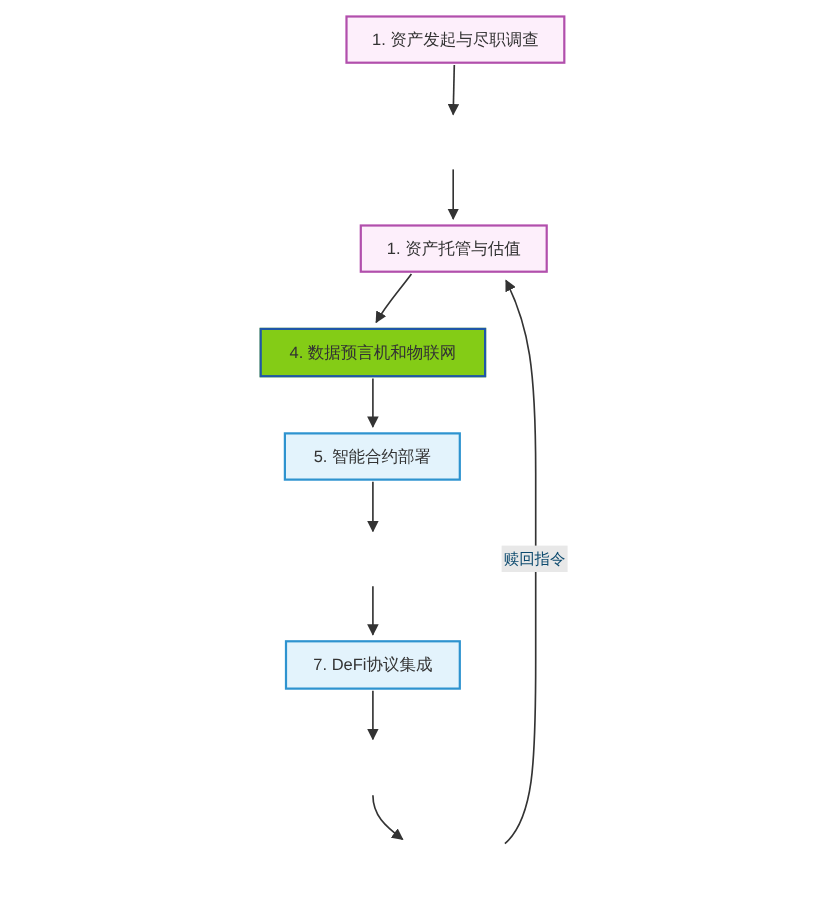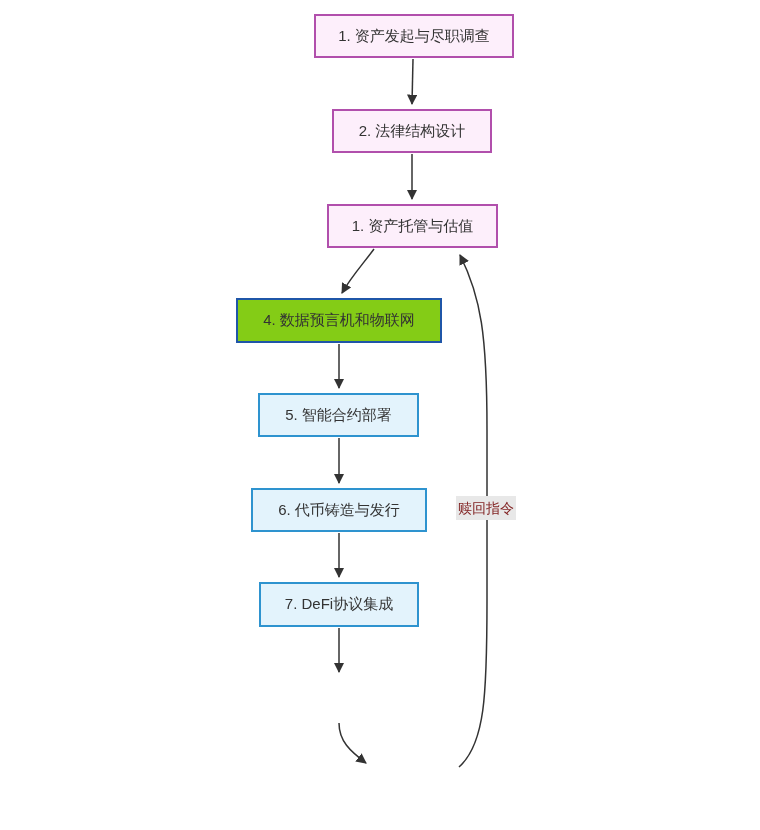--- a/index.html
+++ b/index.html
@@ -44,21 +44,21 @@
     background: #84cc16;
     border: 2px solid #1f56a8;
   }
   .node.blue {
     background: #e3f3fc;
     border: 2px solid #2e93cf;
   }
   .edge-label {
     position: absolute;
     background: #e8e8e8;
-    color: #7f1d1d;
+    color: #0c4a6e;
     font-size: 14px;
     padding: 3px 2px;
     line-height: 1.3;
     white-space: nowrap;
   }
 </style>
 </head>
 <body>
 
 <div class="canvas">
@@ -75,29 +75,27 @@
     <path class="edge-path" d="M 339,344 L 339,388" marker-end="url(#arrow)"></path>
     <path class="edge-path" d="M 339,438 L 339,483" marker-end="url(#arrow)"></path>
     <path class="edge-path" d="M 339,533 L 339,577" marker-end="url(#arrow)"></path>
     <path class="edge-path" d="M 339,628 L 339,672" marker-end="url(#arrow)"></path>
     <path class="edge-path" d="M 339,723 C 339,741 350,751 366,763" marker-end="url(#arrow)"></path>
     <path class="edge-path" d="M 459,767 C 485,744 487,695 487,600 L 487,430 C 487,335 481,297 460,255" marker-end="url(#arrow)"></path>
   </svg>
 
   <div class="node pink" style="left:314px; top:14px; width:200px; height:44px;">1. 资产发起与尽职调查</div>
 
-  <div class="node pink" style="left:332px; top:109px; width:160px; height:44px;">2. 法律结构设计</div>
 
   <div class="node pink" style="left:327px; top:204px; width:171px; height:44px;">1. 资产托管与估值</div>
 
   <div class="node blue-dark" style="left:236px; top:298px; width:206px; height:45px;">4. 数据预言机和物联网</div>
 
   <div class="node blue" style="left:258px; top:393px; width:161px; height:44px;">5. 智能合约部署</div>
 
-  <div class="node blue" style="left:251px; top:488px; width:176px; height:44px;">6. 代币铸造与发行</div>
 
   <div class="node blue" style="left:259px; top:582px; width:160px; height:45px;">7. DeFi协议集成</div>
 
 
 
   <div class="edge-label" style="left:456px; top:496px;">赎回指令</div>
 
 </div>
 
 </body></html>

